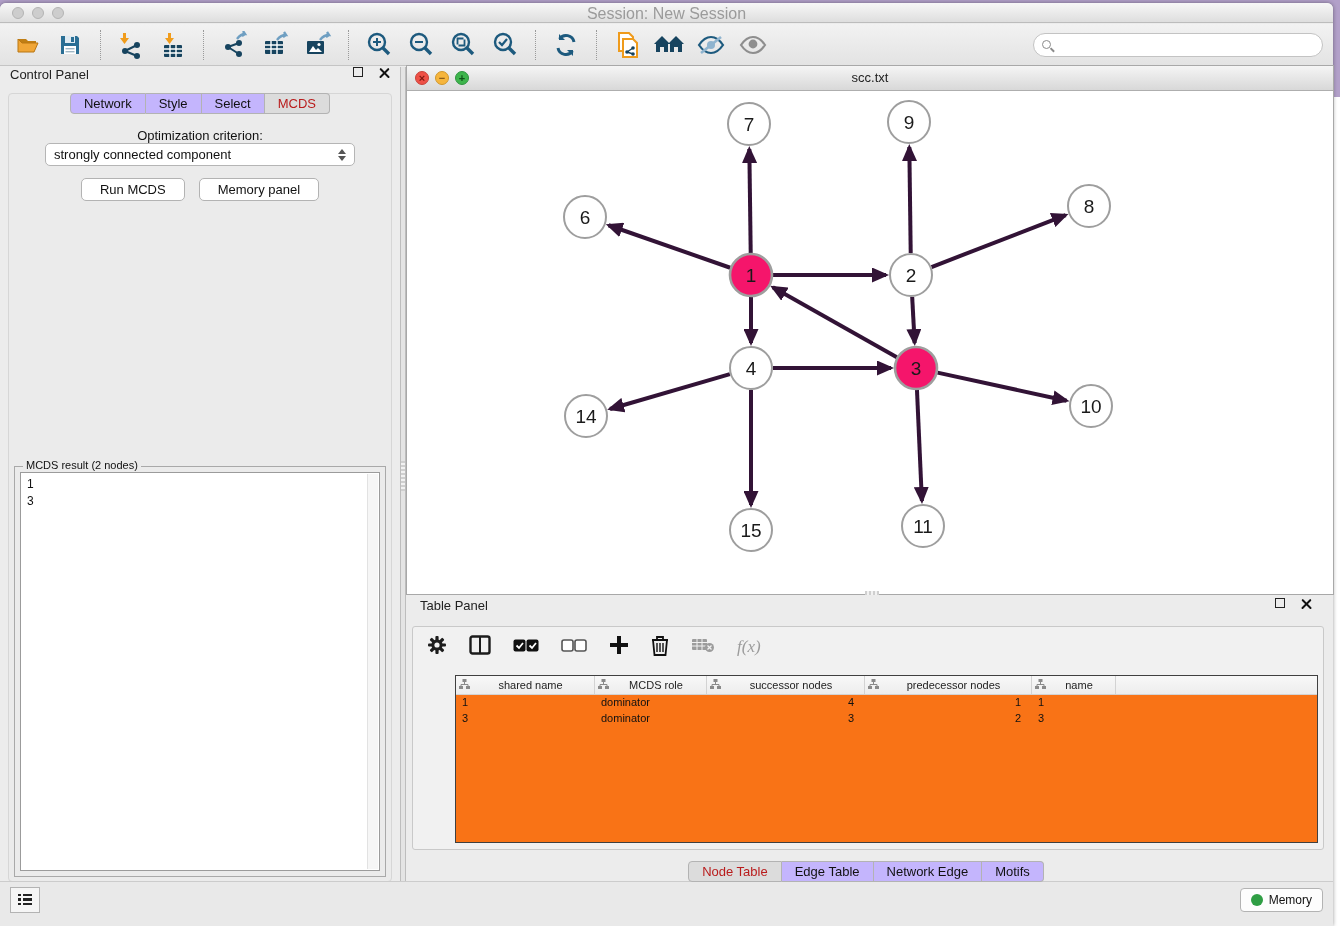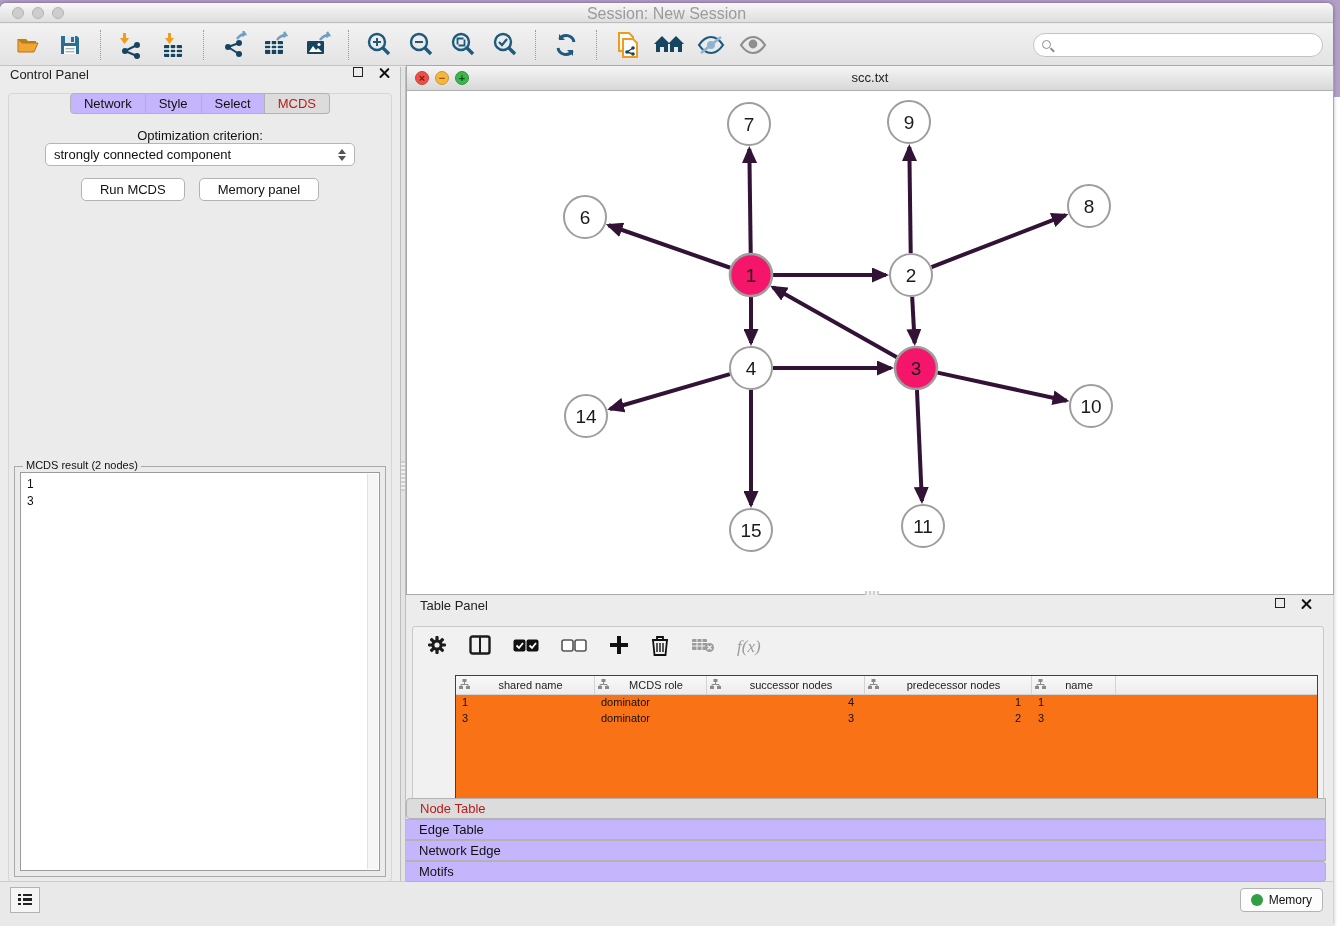--- a/index.html
+++ b/index.html
@@ -82,21 +82,21 @@
   .tpanel-inner { position:absolute; left:6px; right:2px; top:28px; bottom:40px; background:#f1f1f1;
     border:1px solid #c9c9c9; border-radius:3px; }
   .ttoolbar { height:40px; display:flex; align-items:center; gap:22px; padding:0 14px;text-align:center; }
   .ttable { position:absolute; left:5px; right:5px; top:48px; bottom:6px; background:#f97316; border:1px solid #404040; overflow:hidden;margin-left:37px; }
   .thead { display:flex; height:19px; background:linear-gradient(#f8f8f8,#ededed); border-bottom:1px solid #d3d3d3; }
   .th { display:flex; align-items:center; border-right:1px solid #d3d3d3; font-size:11px; color:#222; padding:0 3px; }
   .th .th-label { flex:1; text-align:center; }
   .trow { display:flex; height:16px; }
   .td { font-size:11px; color:#111; padding:1px 6px; overflow:hidden; white-space:nowrap; }
   .td.right { text-align:right; padding-right:11px; }
-  .bottom-tabs { position:absolute; left:0; right:0; bottom:8px; display:flex; justify-content:center;flex-direction:column; }
+  .bottom-tabs { position:absolute; left:0; right:0; bottom:8px; display:flex; justify-content:center; }
 
   
   .statusbar { position:absolute; left:0; bottom:0; width:100%; height:45px; background:#e9e9e9; border-top:1px solid #cccccc; }
   .listbtn { position:absolute; left:10px; top:5px; width:30px; height:26px; background:#f5f5f5; border:1px solid #b3b3b3; padding:6px 7px; }
   .listbtn .row { height:2.2px; margin-bottom:2.2px; background:linear-gradient(90deg,#222 0 3px,transparent 3px 5px,#222 5px 100%); }
   .membtn { position:absolute; right:10px; top:6px; height:24px; background:#fdfdfd; border:1px solid #b3b3b3;
     border-radius:4px; display:flex; align-items:center; gap:6px; padding:0 10px; font-size:12px; color:#111; }
   .memdot { width:12px; height:12px; border-radius:50%; }
 
   .fx { font-family:"Liberation Serif", serif; font-style:italic; font-size:17px; color:#9c9c9c; }

